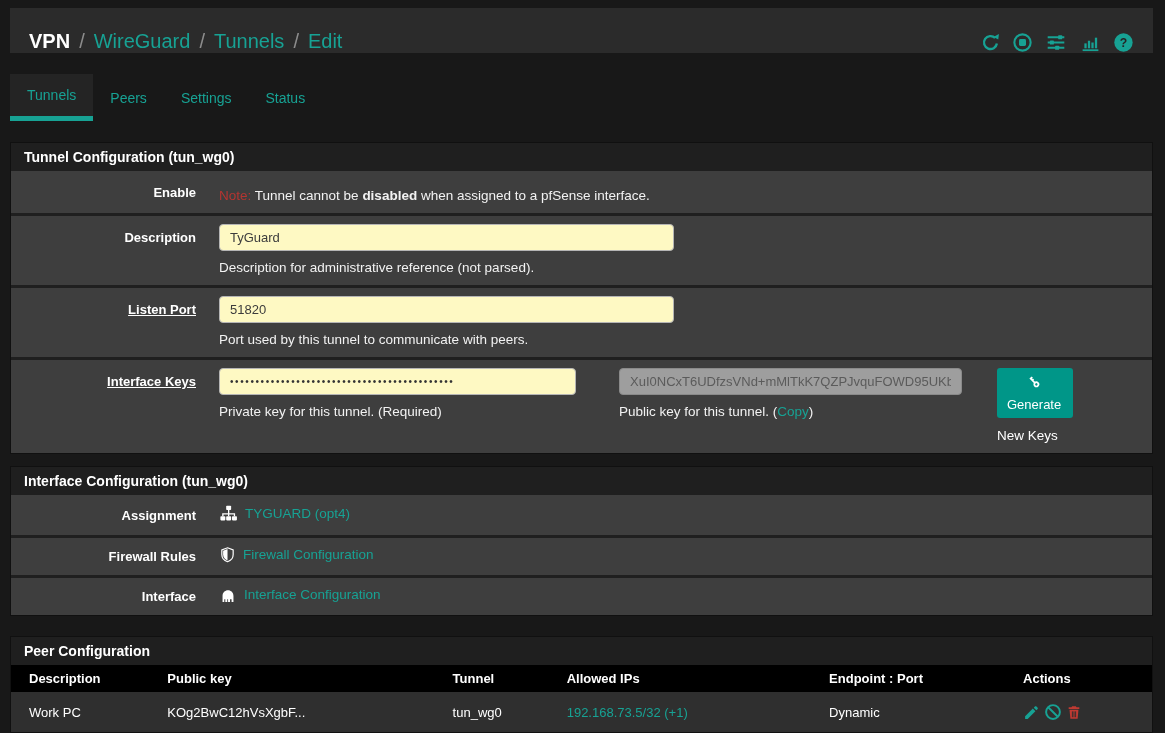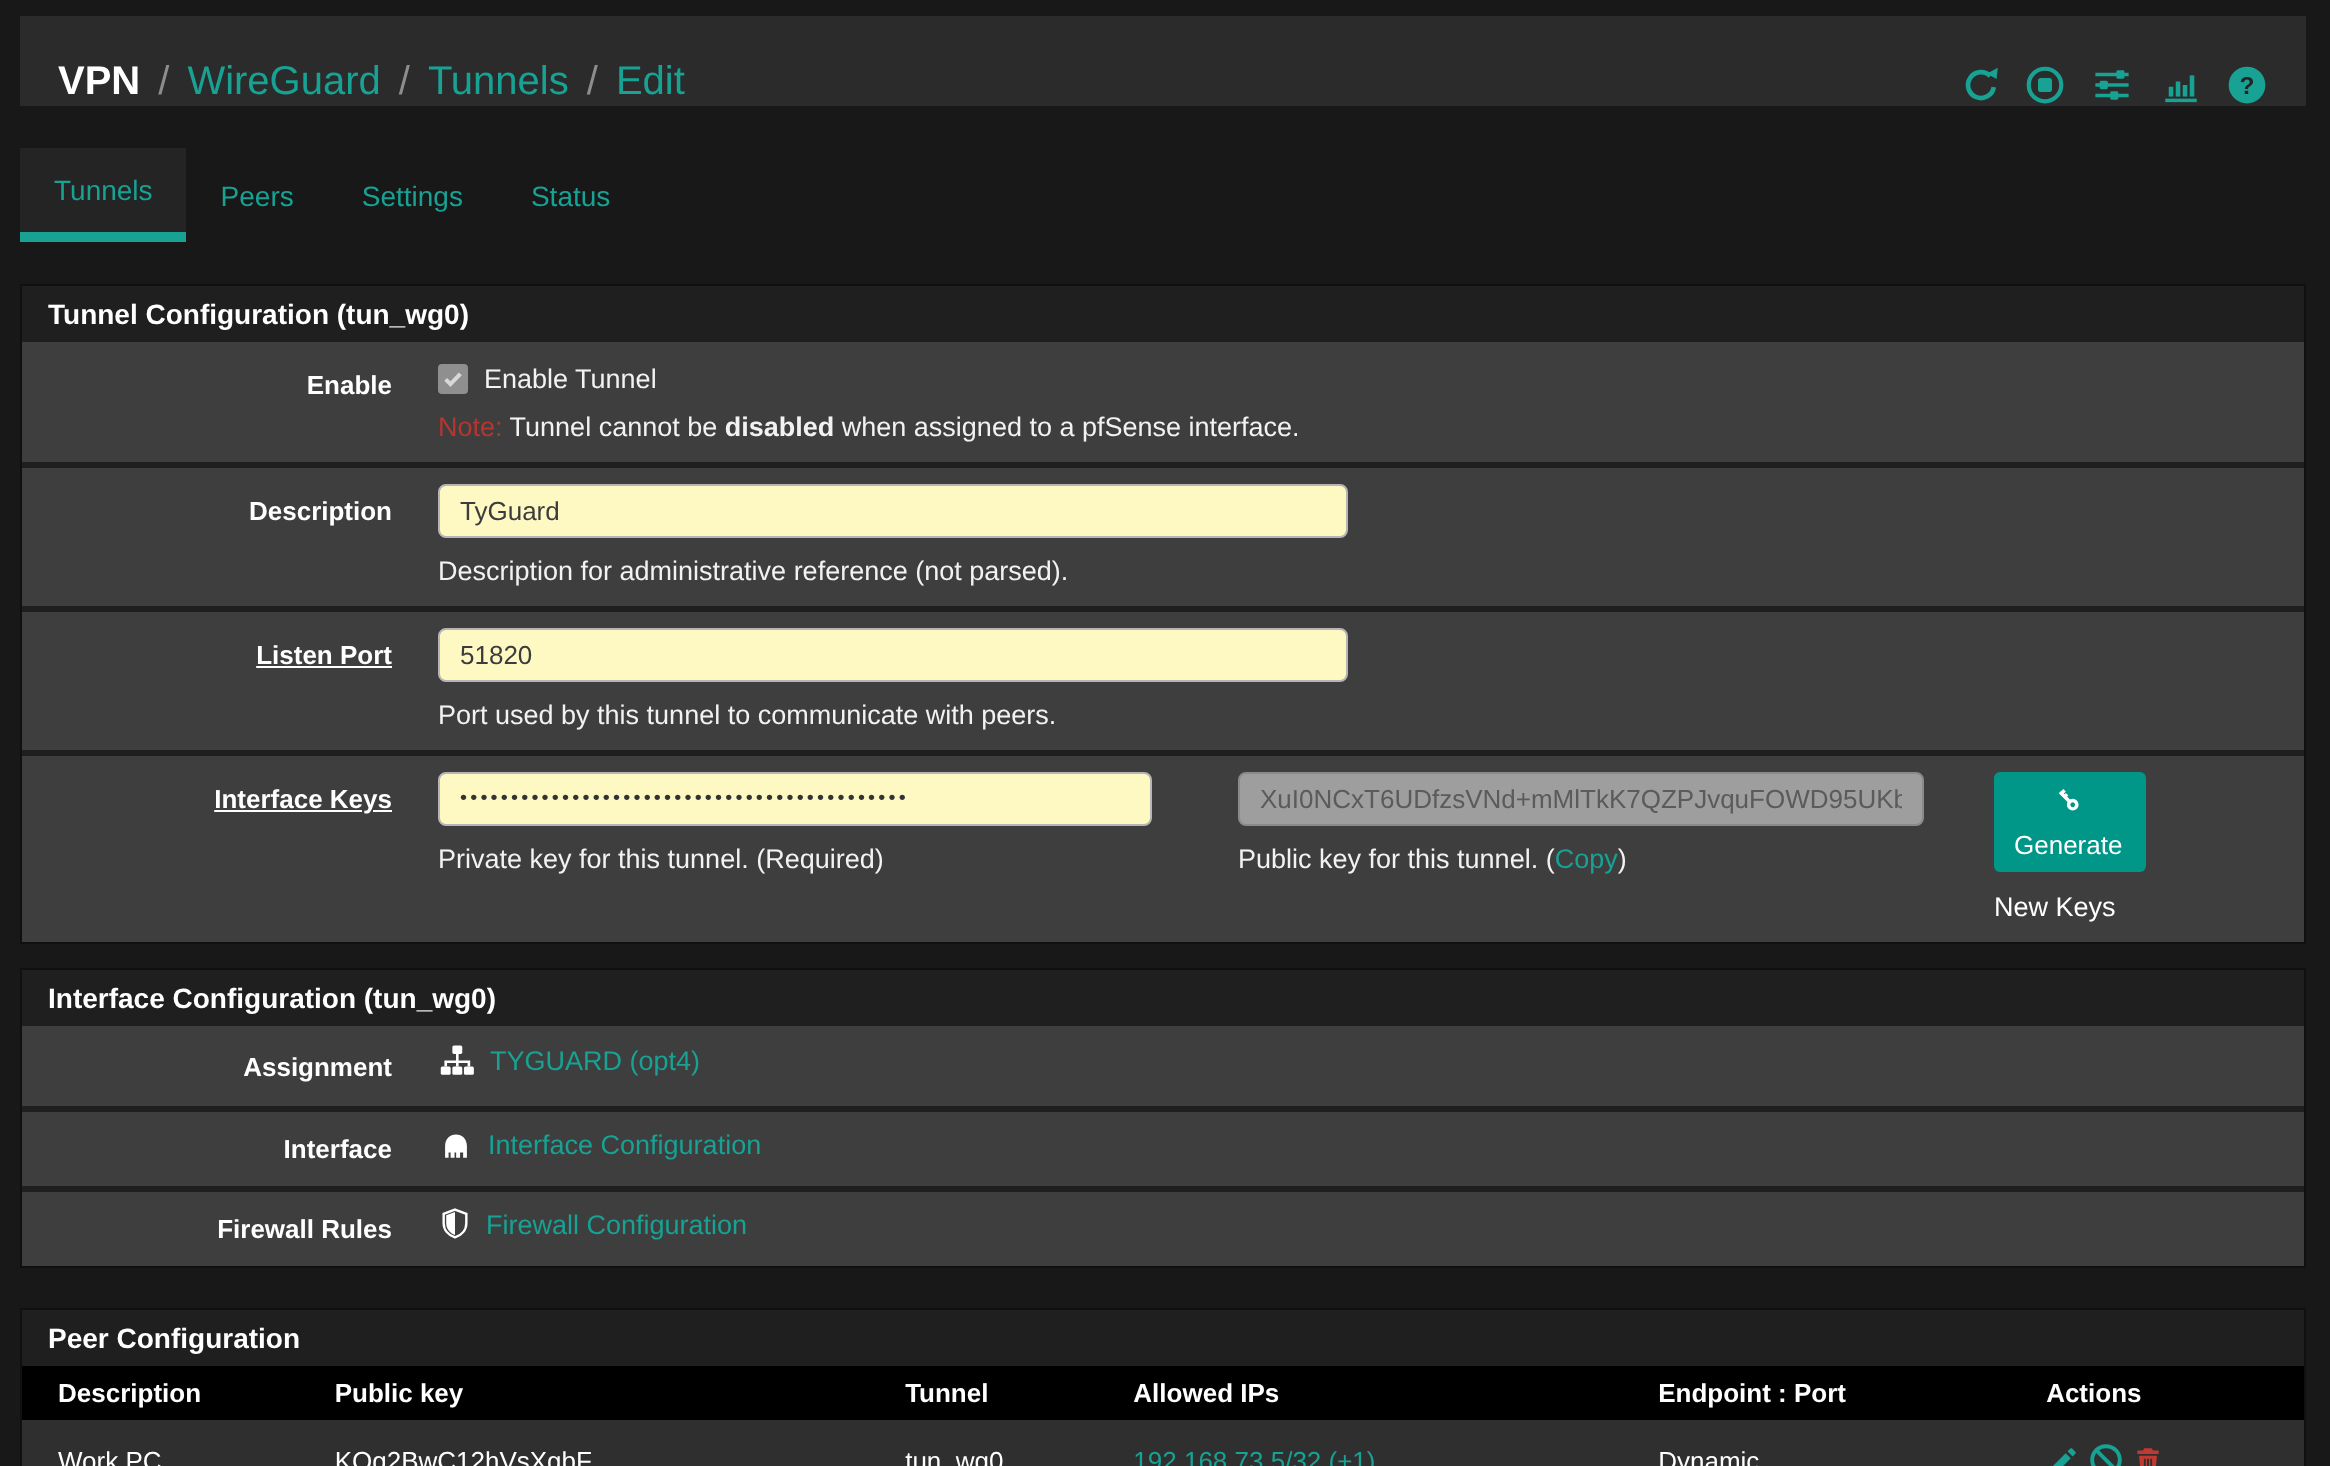--- a/index.html
+++ b/index.html
@@ -161,28 +161,20 @@
   <div class="tab">Settings</div>
   <div class="tab">Status</div>
 </div>
 
 <div class="panel" id="panel-tunnel">
   <div class="panel-heading">Tunnel Configuration (tun_wg0)</div>
 
   <div class="frow">
     <div class="flabel">Enable</div>
     <div class="fcontent">
-      <div class="enable-line">
-        <span class="checkbox">
-          <svg width="11" height="11" viewBox="0 0 12 12">
-            <path d="M2 6.2l2.6 2.6L10 3.2" fill="none" stroke="#d8d8d8" stroke-width="2.2"></path>
-          </svg>
-        </span>
-        <span>Enable Tunnel</span>
-      </div>
       <div class="note">
         <span class="note-red">Note:</span><span> Tunnel cannot be </span><b>disabled</b><span> when assigned to a pfSense interface.</span>
       </div>
     </div>
   </div>
 
   <div class="frow">
     <div class="flabel">Description</div>
     <div class="fcontent">
       <input class="form-input" type="text" value="TyGuard" style="">
@@ -246,44 +238,44 @@
             </g>
             <path d="M12.2 6.4v5M4.7 14.5v-3h15v3M12.2 11.4v3.1" fill="none" stroke="#fff" stroke-width="1.7"></path>
           </svg>
         </span>
         <span class="link-text">TYGUARD (opt4)</span>
       </a>
     </div>
   </div>
 
   <div class="irow">
-    <div class="flabel">Interface</div>
-    <div class="fcontent">
-      <a class="ilink">
-        <span class="icon-white">
-          <svg width="18" height="16" viewBox="0 0 24 22">
-            <path d="M4.5 20.5v-8.2C4.5 7.6 7.8 4.5 12 4.5s7.5 3.1 7.5 7.8v8.2h-2.6v-3.6h-2.1v3.6h-2.7v-3.6H11v3.6H8.3v-3.6H6.9v3.6z" fill="#fff"></path>
-          </svg>
-        </span>
-        <span class="link-text">Interface Configuration</span>
-      </a>
-    </div>
-  </div>
-
-  <div class="irow">
     <div class="flabel">Firewall Rules</div>
     <div class="fcontent">
       <a class="ilink">
         <span class="icon-white">
           <svg width="17" height="18" viewBox="0 0 24 24">
             <path d="M12 1.8l8 3v6.5c0 5-3.3 8.7-8 10.2-4.7-1.5-8-5.2-8-10.2V4.8z" fill="none" stroke="#fff" stroke-width="1.7"></path>
             <path d="M12 3.6L5.8 5.9v5.5c0 4 2.7 7 6.2 8.3z" fill="#fff"></path>
           </svg>
         </span>
         <span class="link-text">Firewall Configuration</span>
+      </a>
+    </div>
+  </div>
+
+  <div class="irow">
+    <div class="flabel">Interface</div>
+    <div class="fcontent">
+      <a class="ilink">
+        <span class="icon-white">
+          <svg width="18" height="16" viewBox="0 0 24 22">
+            <path d="M4.5 20.5v-8.2C4.5 7.6 7.8 4.5 12 4.5s7.5 3.1 7.5 7.8v8.2h-2.6v-3.6h-2.1v3.6h-2.7v-3.6H11v3.6H8.3v-3.6H6.9v3.6z" fill="#fff"></path>
+          </svg>
+        </span>
+        <span class="link-text">Interface Configuration</span>
       </a>
     </div>
   </div>
 </div>
 
 <div class="panel" id="panel-peer">
   <div class="panel-heading">Peer Configuration</div>
   <table>
     <thead>
       <tr>

